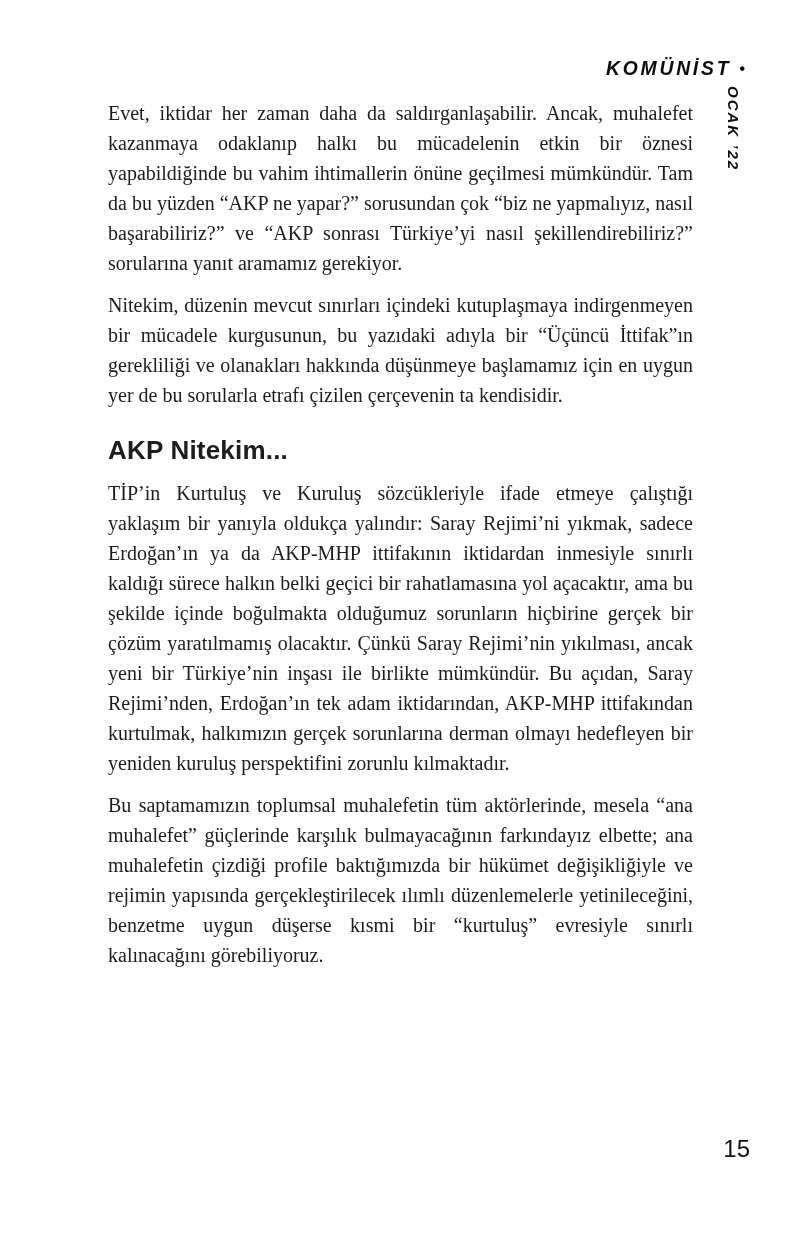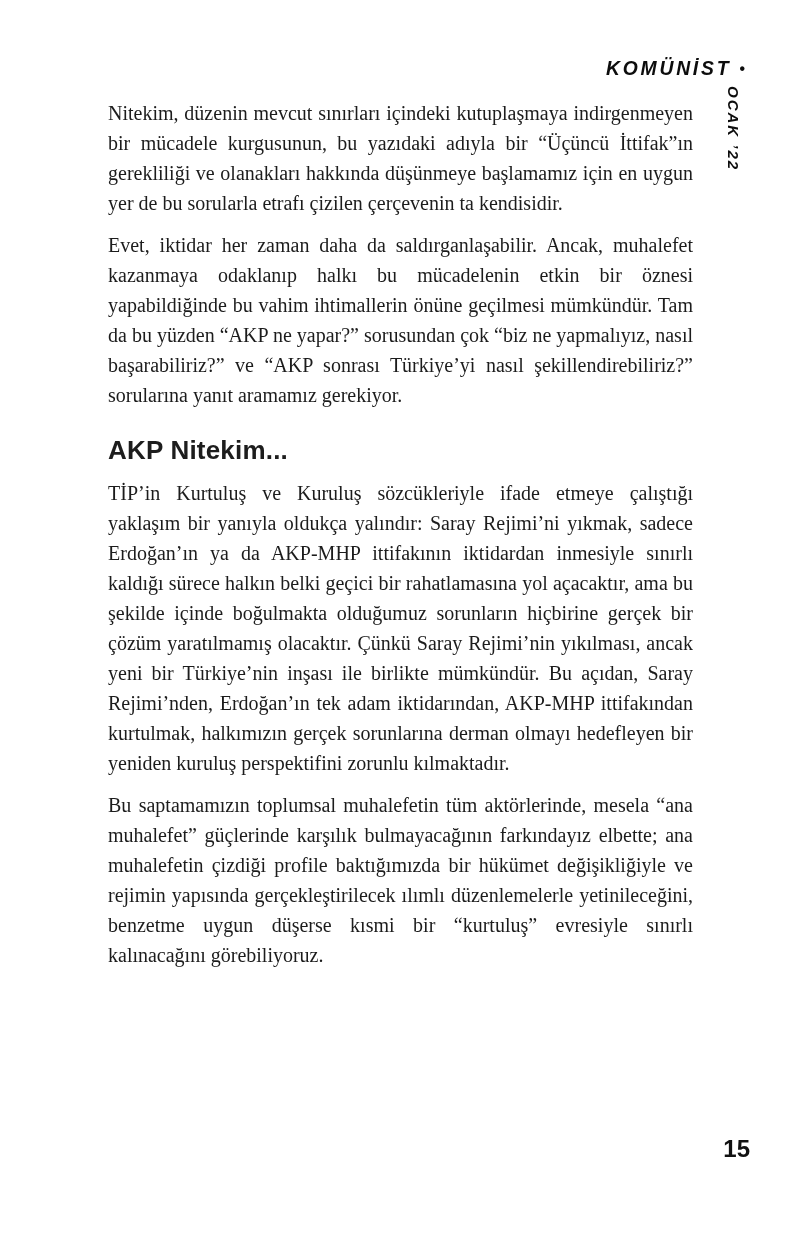--- a/index.html
+++ b/index.html
@@ -80,40 +80,40 @@
     margin: 24px 0 12px 0;
     line-height: 32px;
     text-align: left;
   }
   
   .page-number {
     position: absolute;
     right: 48px;
     bottom: 55px;
     font-family: "Liberation Sans", sans-serif;
-    font-weight: 700;
+    font-weight: 400;
     font-size: 24px;
     color: #111111;
   }
 </style>
 </head>
 <body>
 
 <div class="page">
 
   <div class="masthead">
     <span>KOMÜNİST</span>
     <span class="bullet">•</span>
   </div>
 
   <div class="issue-vertical">OCAK ’22</div>
 
   <main class="body-column">
+    <p>Evet, iktidar her zaman daha da saldırganlaşabilir. Ancak, muhalefet kazanmaya odaklanıp halkı bu mücadelenin etkin bir öznesi yapabildiğinde bu vahim ihtimallerin önüne geçilmesi mümkündür. Tam da bu yüzden “AKP ne yapar?” sorusundan çok “biz ne yapmalıyız, nasıl başarabiliriz?” ve “AKP sonrası Türkiye’yi nasıl şekillendirebiliriz?” sorularına yanıt aramamız gerekiyor.</p>
     <p>Nitekim, düzenin mevcut sınırları içindeki kutuplaşmaya indirgenmeyen bir mücadele kurgusunun, bu yazıdaki adıyla bir “Üçüncü İttifak”ın gerekliliği ve olanakları hakkında düşünmeye başlamamız için en uygun yer de bu sorularla etrafı çizilen çerçevenin ta kendisidir.</p>
-    <p>Evet, iktidar her zaman daha da saldırganlaşabilir. Ancak, muhalefet kazanmaya odaklanıp halkı bu mücadelenin etkin bir öznesi yapabildiğinde bu vahim ihtimallerin önüne geçilmesi mümkündür. Tam da bu yüzden “AKP ne yapar?” sorusundan çok “biz ne yapmalıyız, nasıl başarabiliriz?” ve “AKP sonrası Türkiye’yi nasıl şekillendirebiliriz?” sorularına yanıt aramamız gerekiyor.</p>
 
     <h2 class="section-heading">AKP Nitekim...</h2>
 
     <p>TİP’in Kurtuluş ve Kuruluş sözcükleriyle ifade etmeye çalıştığı yaklaşım bir yanıyla oldukça yalındır: Saray Rejimi’ni yıkmak, sadece Erdoğan’ın ya da AKP-MHP ittifakının iktidardan inmesiyle sınırlı kaldığı sürece halkın belki geçici bir rahatlamasına yol açacaktır, ama bu şekilde içinde boğulmakta olduğumuz sorunların hiçbirine gerçek bir çözüm yaratılmamış olacaktır. Çünkü Saray Rejimi’nin yıkılması, ancak yeni bir Türkiye’nin inşası ile birlikte mümkündür. Bu açıdan, Saray Rejimi’nden, Erdoğan’ın tek adam iktidarından, AKP-MHP ittifakından kurtulmak, halkımızın gerçek sorunlarına derman olmayı hedefleyen bir yeniden kuruluş perspektifini zorunlu kılmaktadır.</p>
     <p>Bu saptamamızın toplumsal muhalefetin tüm aktörlerinde, mesela “ana muhalefet” güçlerinde karşılık bulmayacağının farkındayız elbette; ana muhalefetin çizdiği profile baktığımızda bir hükümet değişikliğiyle ve rejimin yapısında gerçekleştirilecek ılımlı düzenlemelerle yetinileceğini, benzetme uygun düşerse kısmi bir “kurtuluş” evresiyle sınırlı kalınacağını görebiliyoruz.</p>
   </main>
 
   <div class="page-number">15</div>
 
 </div>

